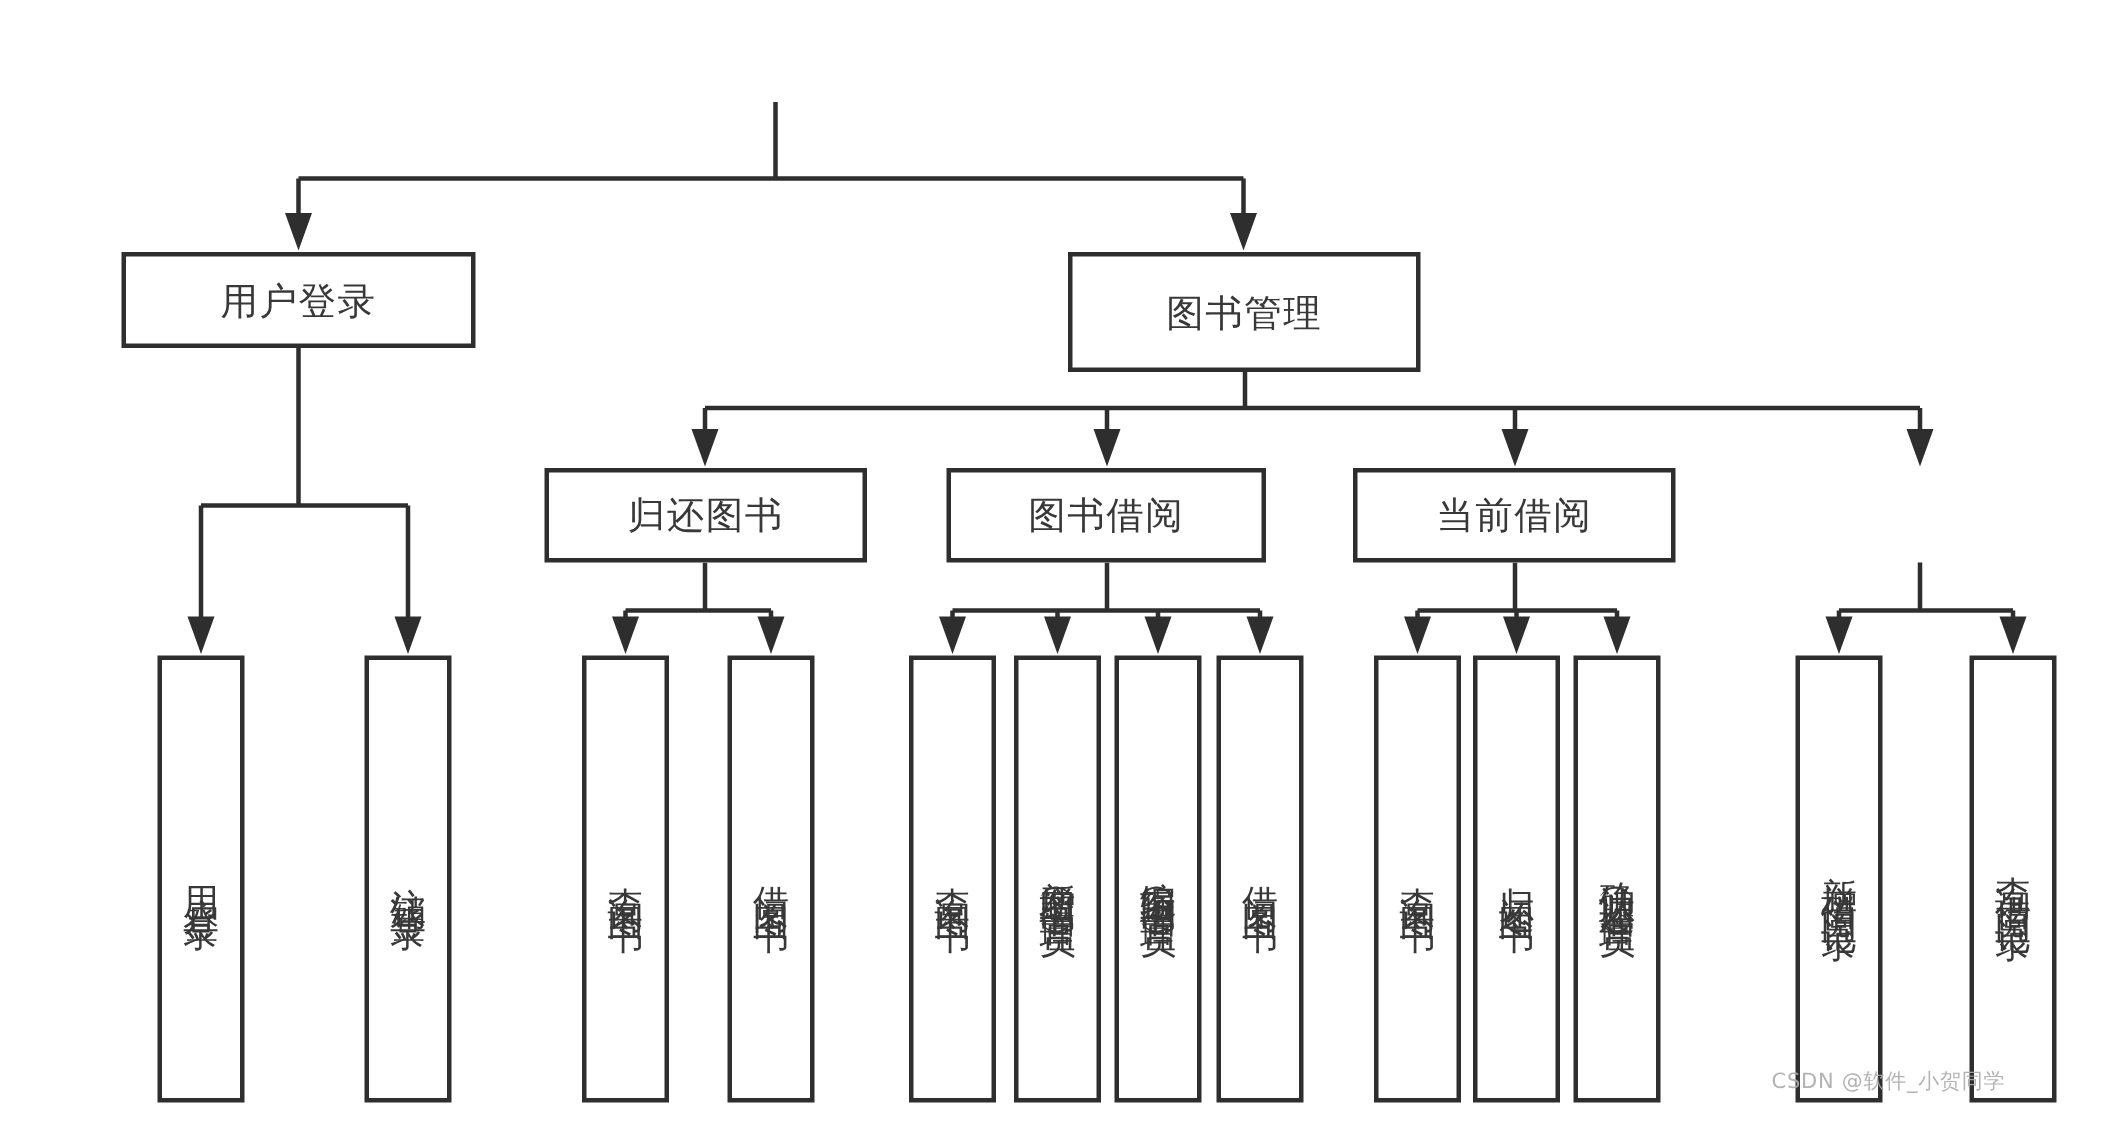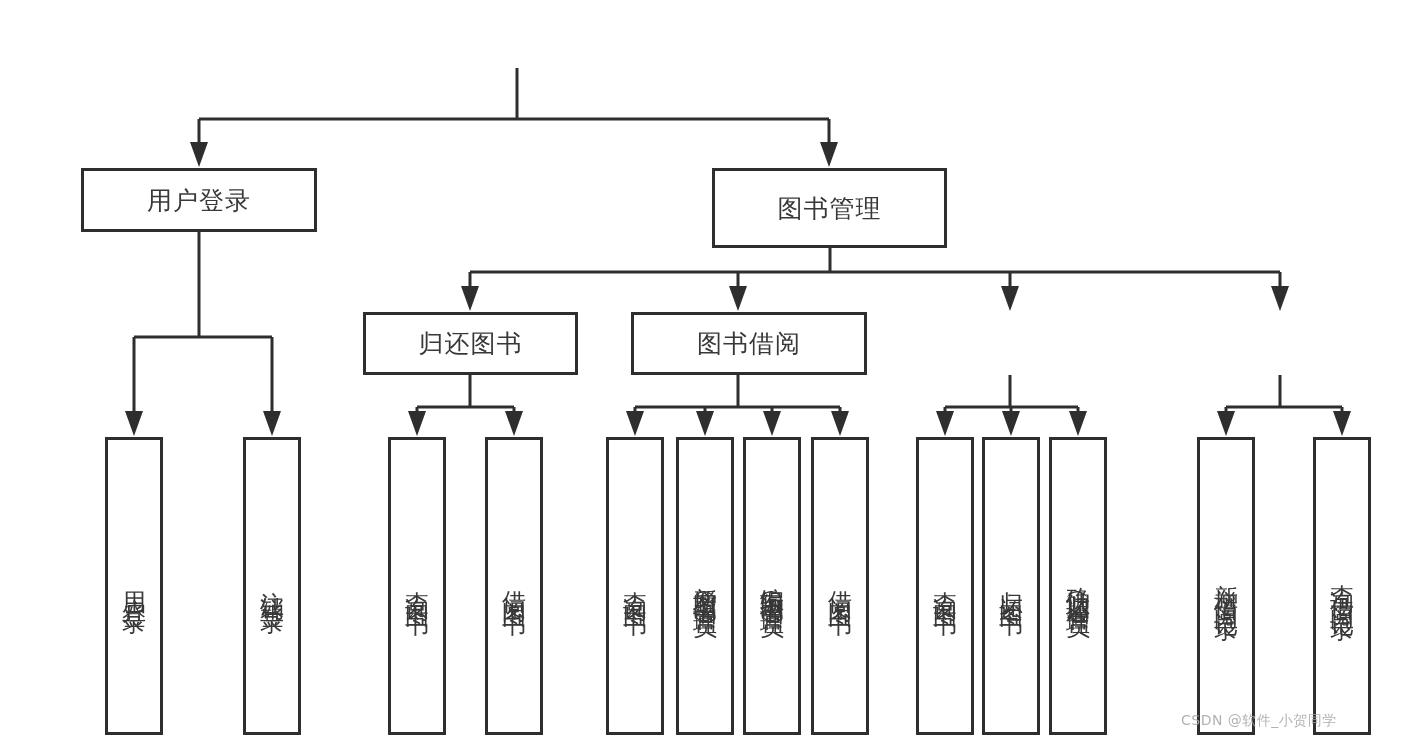--- a/index.html
+++ b/index.html
@@ -128,21 +128,22 @@
       <path d="M1226,436 l-9,-25 h18 z"></path>
       <path d="M1342,436 l-9,-25 h18 z"></path>
     </g>
   </svg>
 
 
   <div class="node" style="left:81px; top:168px; width:236px; height:64px;">用户登录</div>
   <div class="node" style="left:712px; top:168px; width:235px; height:80px;">图书管理</div>
 
   <div class="node" style="left:363px; top:312px; width:215px; height:63px;">归还图书</div>
-  <div class="node" style="left:631px; top:312px; width:236px; height:63px;">图书借阅</div>
+  <div class="node" style="left:631px; top:312px; width:213px; height:63px;">图书借阅</div>
+  <div class="node" style="left:902px; top:312px; width:215px; height:63px;">当前借阅</div>
 
   <div class="leaf" style="left:105px;">用户登录</div>
   <div class="leaf" style="left:243px;">注销登录</div>
 
   <div class="leaf" style="left:388px;">查询图书</div>
   <div class="leaf" style="left:485px;">借阅图书</div>
 
   <div class="leaf" style="left:606px;">查询图书</div>
   <div class="leaf" style="left:676px; letter-spacing:4px;">新增图书（管理员）</div>
   <div class="leaf" style="left:743px; letter-spacing:4px;">编辑图书（管理员）</div>

